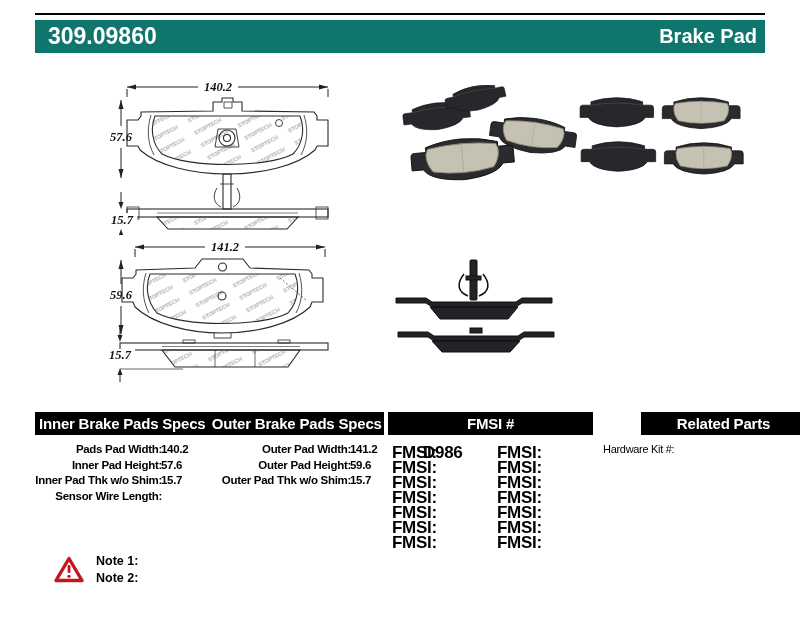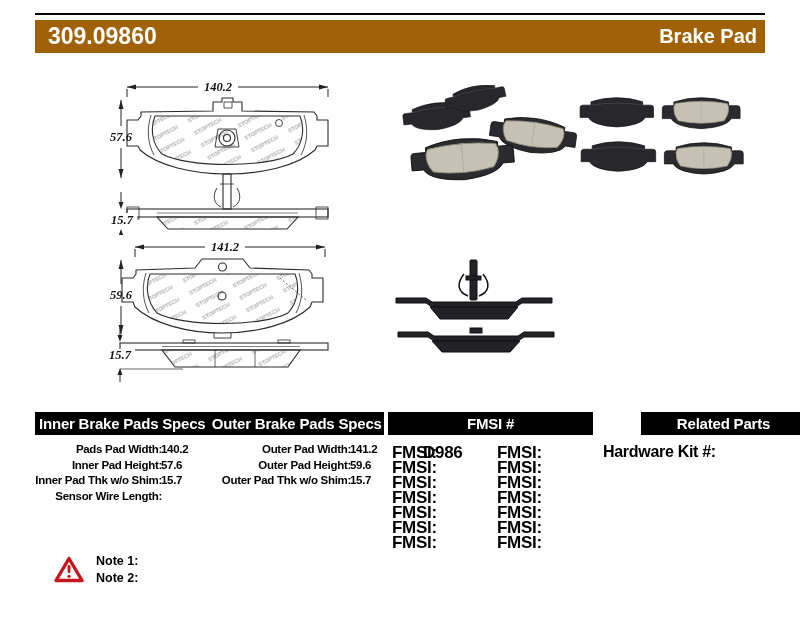--- a/index.html
+++ b/index.html
@@ -1,38 +1,38 @@
 <!DOCTYPE html>
 <html><head>
 <meta charset="utf-8">
 <style>
   html,body{margin:0;padding:0;background:#fff;}
   .page{position:relative;width:800px;height:619px;background:#fff;overflow:hidden;
         font-family:"Liberation Sans",sans-serif;color:#000;}
   .top-rule{position:absolute;left:35px;top:13px;width:730px;height:2px;background:#000;}
-  .title-bar{position:absolute;left:35px;top:20px;width:730px;height:33px;background:#a16207;
+  .title-bar{position:absolute;left:35px;top:20px;width:730px;height:33px;background:#0f766e;
              display:flex;align-items:center;justify-content:space-between;gap:24px;}
   .part-number{color:#fff;font-weight:bold;font-size:23px;padding-left:13px;letter-spacing:0;}
   .product-name{color:#fff;font-weight:bold;font-size:20px;padding-right:8px;}
   svg text.dim{font-family:"Liberation Serif",serif;font-style:italic;font-weight:bold;font-size:12.5px;fill:#111;}
   .hdr-bar{position:absolute;top:412px;height:23px;background:#000;color:#fff;
            display:flex;align-items:center;}
   .hdr-bar .cell{flex:1;text-align:center;font-weight:bold;font-size:15px;letter-spacing:-0.2px;line-height:23px;}
   .spec-col{position:absolute;top:443px;width:180px;}
   .spec-row{position:relative;height:15.5px;font-size:11.5px;font-weight:bold;letter-spacing:-0.3px;white-space:nowrap;}
   .spec-row .lbl{position:absolute;right:53px;}
   .spec-row .val{position:absolute;left:126px;}
   .fmsi-col{position:absolute;left:388px;top:443px;width:205px;}
   .fmsi-row{position:relative;height:15px;font-size:17px;font-weight:bold;letter-spacing:-0.3px;white-space:nowrap;}
   .fmsi-row .l-lbl{position:absolute;left:4px;}
   .fmsi-row .l-val{position:absolute;left:35px;}
   .fmsi-row .r-lbl{position:absolute;left:109px;}
   .fmsi-row .r-val{position:absolute;left:140px;}
   .related-col{position:absolute;left:600px;top:443px;width:165px;}
-  .related-row{position:relative;height:15px;font-size:16px;font-weight:bold;letter-spacing:-0.3px;white-space:nowrap;}
+  .related-row{position:relative;height:15px;font-size:11px;font-weight:normal;letter-spacing:-0.3px;white-space:nowrap;}
   .related-row .lbl{position:absolute;left:3px;}
   .related-row .val{position:absolute;left:95px;}
   .notes{position:absolute;left:54px;top:554px;}
   .warn-icon{position:absolute;left:0;top:2px;}
   .note-lines{position:absolute;left:42px;top:0;}
   .note-line{height:16.5px;font-size:12.5px;font-weight:bold;white-space:nowrap;}
   .abs{position:absolute;}
 </style>
 </head>
 <body>

